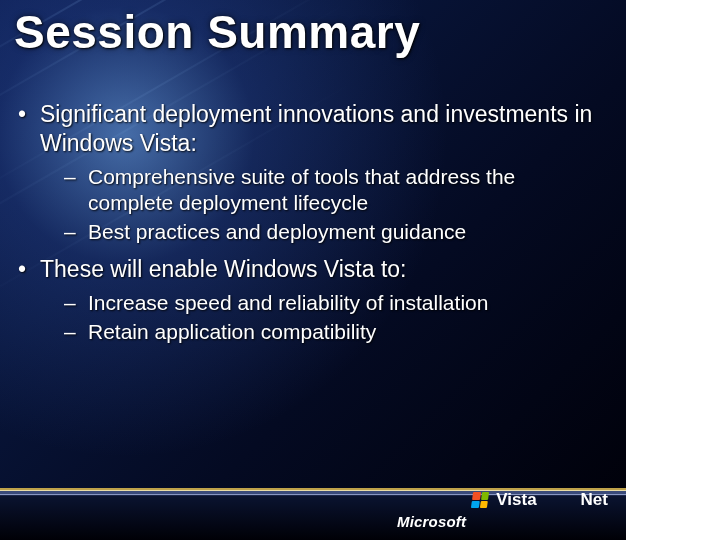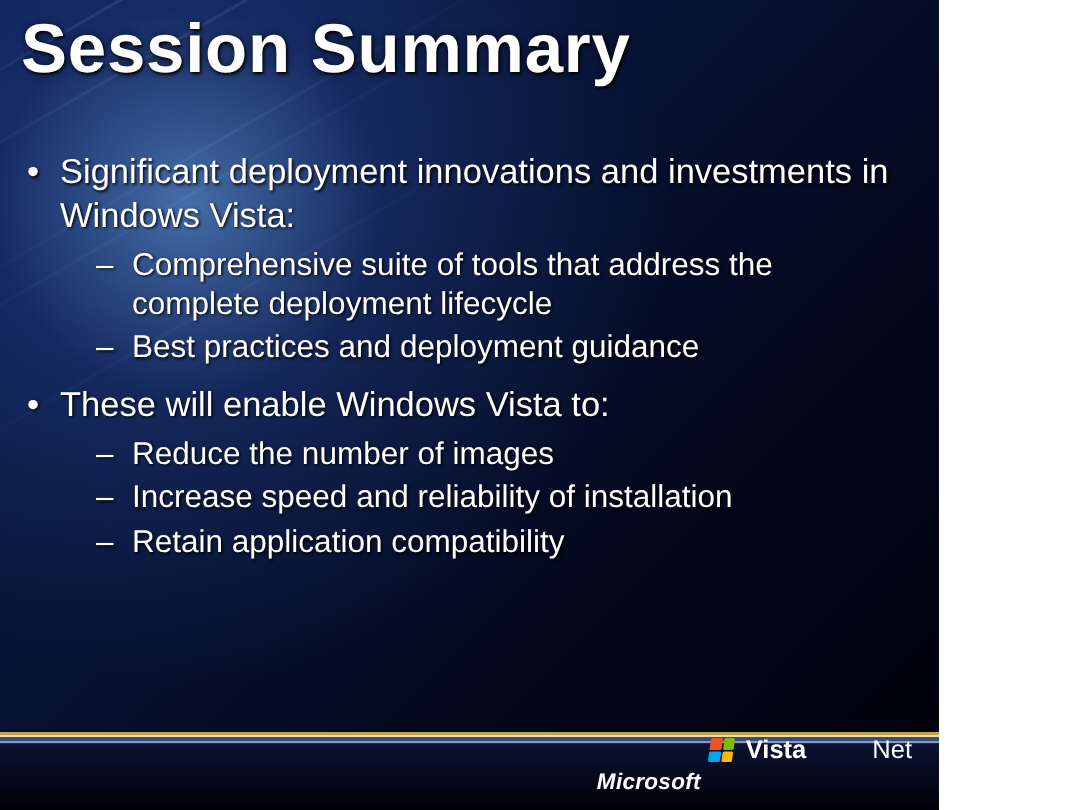--- a/index.html
+++ b/index.html
@@ -132,21 +132,21 @@
     letter-spacing: 0.2px;
     margin-top: 44px;
   }
   .tn-word {
     font-family: Arial, sans-serif;
     font-size: 17px;
     color: #ffffff;
     margin-left: 2px;
   }
   .tn-word .bold { font-weight: 700; }
-  .tn-word .light { font-weight: 400; padding-left: 44px; }
+  .tn-word .light { font-weight: 700; padding-left: 44px; }
   .flag {
     width: 16px;
     height: 16px;
     display: grid;
     grid-template-columns: 1fr 1fr;
     grid-template-rows: 1fr 1fr;
     gap: 1px;
     transform: skewX(-8deg);
   }
   .flag span { display:block; width:100%; height:100%; border-radius:1px; }
@@ -175,21 +175,20 @@
       <li>
         <span>Significant deployment innovations and investments in Windows Vista:</span>
         <ul class="sub">
           <li>Comprehensive suite of tools that address the complete deployment lifecycle</li>
           <li>Best practices and deployment guidance</li>
         </ul>
       </li>
       <li>
         <span>These will enable Windows Vista to:</span>
         <ul class="sub">
-          <li>Reduce the number of images</li>
           <li>Increase speed and reliability of installation</li>
           <li>Retain application compatibility</li>
         </ul>
       </li>
     </ul>
   </div>
 
   <div class="footer-stripe"></div>
   <div class="footer-area"></div>
 

